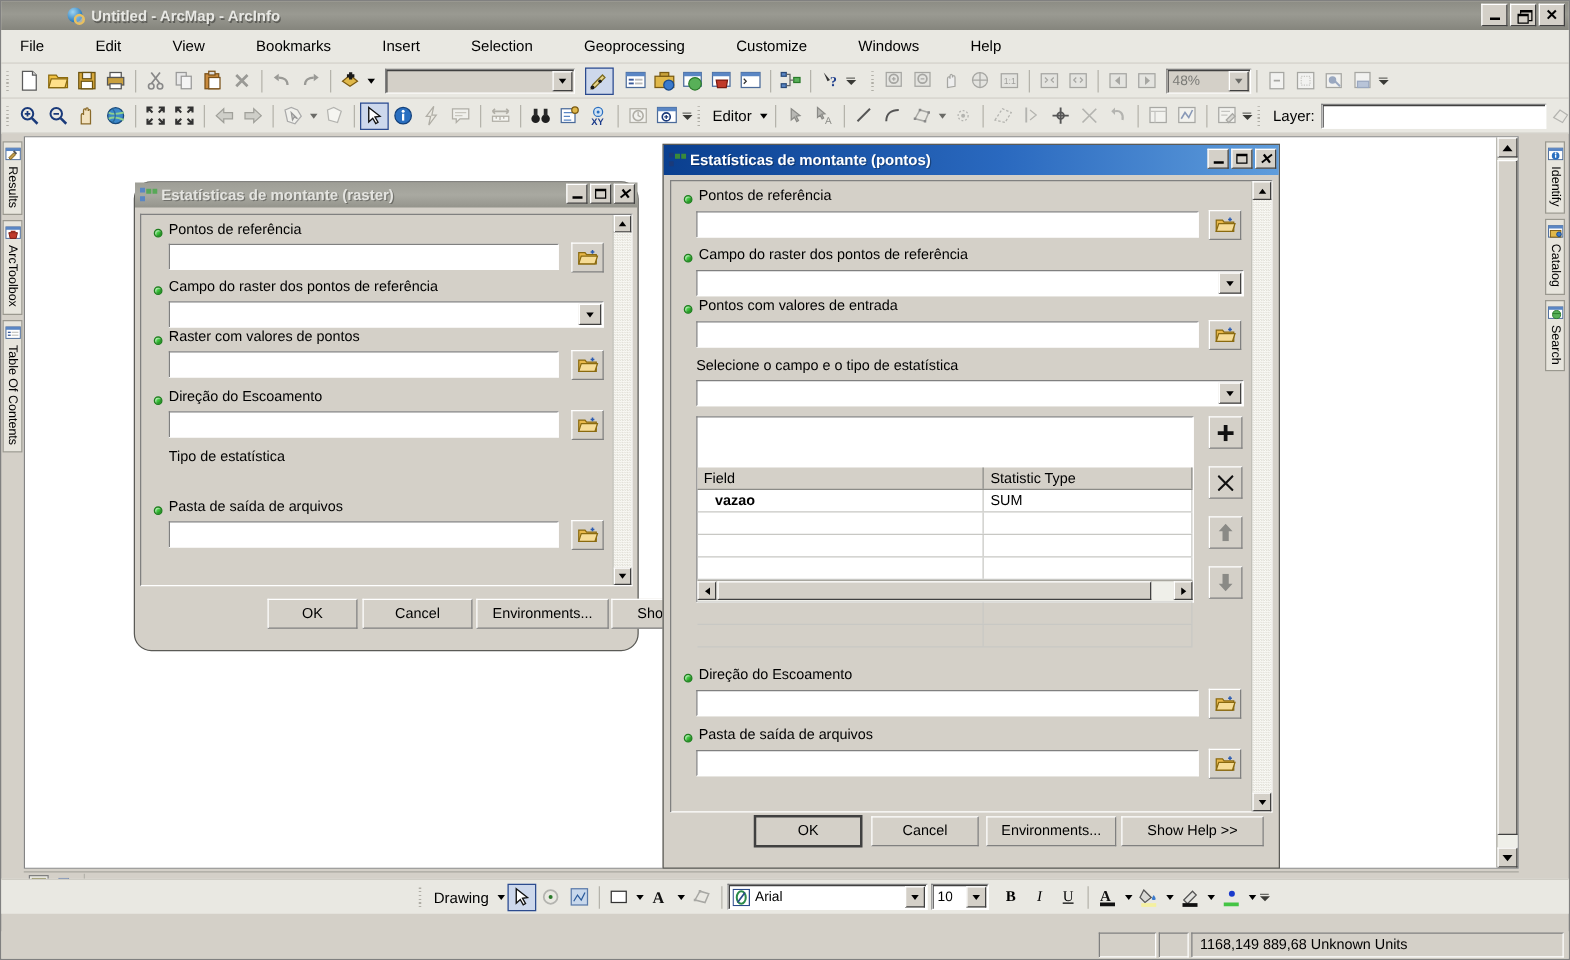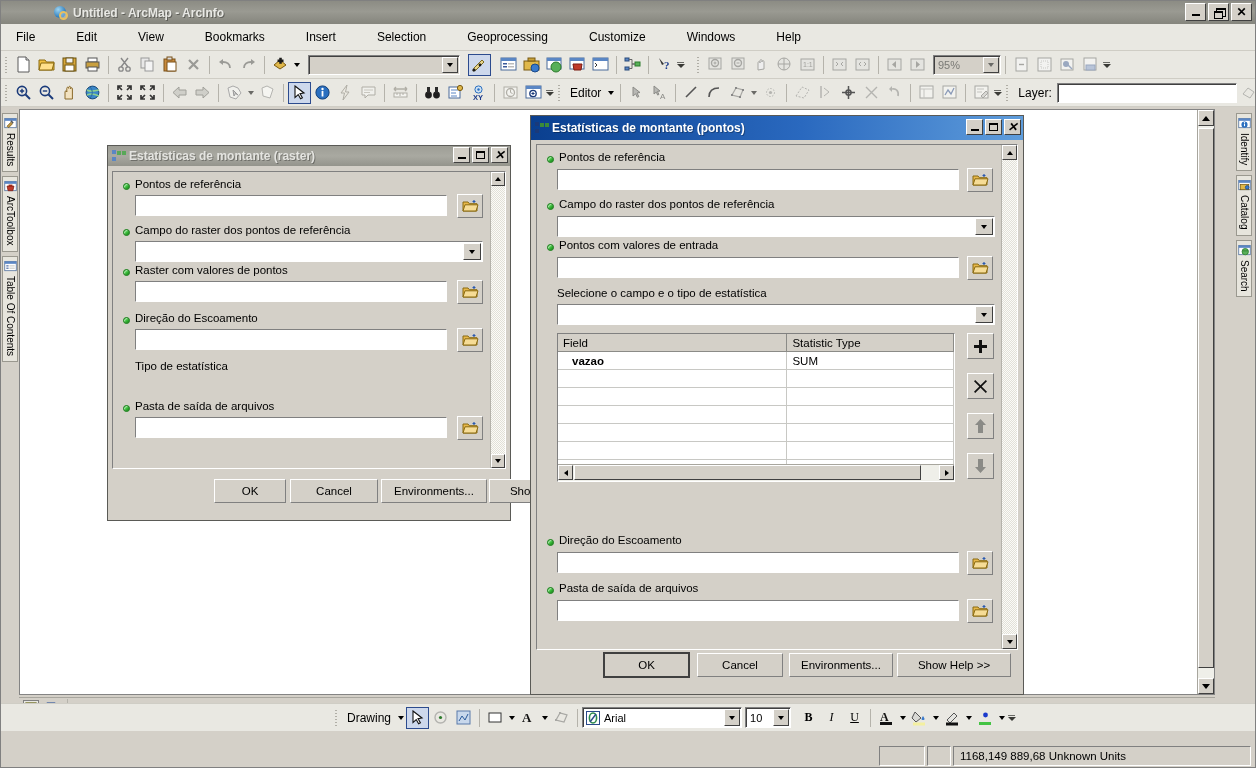--- a/index.html
+++ b/index.html
@@ -207,21 +207,21 @@
   .dlgbtn {
     height: 24px; background: #d4d0c8;
     border: 1px solid; border-color: #ffffff #808080 #808080 #ffffff;
     display:flex; align-items:center; justify-content:center;
     font-size: 11.5px; color:#000;
   }
   .dlgbtn.default { border: 2px solid #404040; }
 
   
   .gridtable { position:absolute; background:#fff; border:1px solid; border-color:#808080 #ffffff #ffffff #808080; }
-  .gt-head { display:flex; height:18px; background:#d4d0c8; border-bottom:1px solid #8b8b87; }
+  .gt-head { display:flex; height:18px; background:#d4d0c8; border-bottom:1px solid #8b8b87;margin-top:40px; }
   .gt-head div { font-size:11.5px; display:flex; align-items:center; padding-left:5px; border-right:1px solid #8b8b87; }
   .gt-row { display:flex; height:18px; border-bottom:1px solid #c8c8c4; }
   .gt-row div { font-size:11.5px; display:flex; align-items:center; padding-left:5px; border-right:1px solid #c8c8c4; }
   .gt-row .c1 { padding-left: 14px; font-weight: bold; }
   .hscroll { position:absolute; left:0; right:0; bottom:0; height:17px; background:#efefe9; border-top:1px solid #a8a69e; }
   .hs-thumb { position:absolute; top:0; height:15px; background:#d4d0c8; border:1px solid; border-color:#ffffff #404040 #404040 #ffffff; }
 
   
   #statusbar {
     position: absolute; left: 0; bottom: 0; width: 1254px; height: 22px;
@@ -493,21 +493,21 @@
         </svg>
     </div>
     <div class="tbtn">
       <svg class="ic" viewBox="0 0 17 17">
           <rect x="2" y="3" width="13" height="11" fill="#e4e4e0" stroke="#a6a6a2"></rect>
           <path d="M7 5l4 3.5L7 12z" fill="#a6a6a2"></path>
         </svg>
     </div>
     <div style="width:4px"></div>
     <div class="combo dis" style="width:68px">
-      <span class="cval">95%</span>
+      <span class="cval">48%</span>
       <span class="cbtn">
           <span class="caret dim"></span>
         </span>
     </div>
     <div class="tsep"></div>
     <div class="tbtn">
       <svg class="ic" viewBox="0 0 17 17">
           <rect x="3" y="2" width="11" height="13" fill="#f2f2f0" stroke="#a6a6a2"></rect>
           <path d="M6 8.5h5" stroke="#a6a6a2" stroke-width="1.4"></path>
         </svg>
@@ -896,21 +896,21 @@
           <rect x="10" y="3" width="3" height="11" fill="#2a6fc0"></rect>
         </svg>
     </div>
     <div class="vbtn">
       <svg width="12" height="12" viewBox="0 0 17 17">
           <path d="M11 2L4 8.5 11 15z" fill="#1a1a1a"></path>
         </svg>
     </div>
   </div>
 
-  <div class="dlg" id="dlg-raster" style="left:106px; top:144px; width:404px; height:376px;">
+  <div class="dlg" id="dlg-raster" style="left:106px; top:144px; width:404px; height:376px;border-radius:14px;">
     <div class="dlg-title inactive">
       <span class="gpicon">
         <svg width="14" height="13" viewBox="0 0 14 13">
             <rect x="0" y="0" width="4" height="4" fill="#5a86c4"></rect>
             <rect x="0" y="7" width="4" height="4" fill="#5a86c4"></rect>
             <rect x="5" y="1" width="4" height="4" fill="#58a858"></rect>
             <rect x="10" y="1" width="4" height="4" fill="#58a858"></rect>
           </svg>
       </span>
       <span class="dt-text">Estatísticas de montante (raster)</span>

